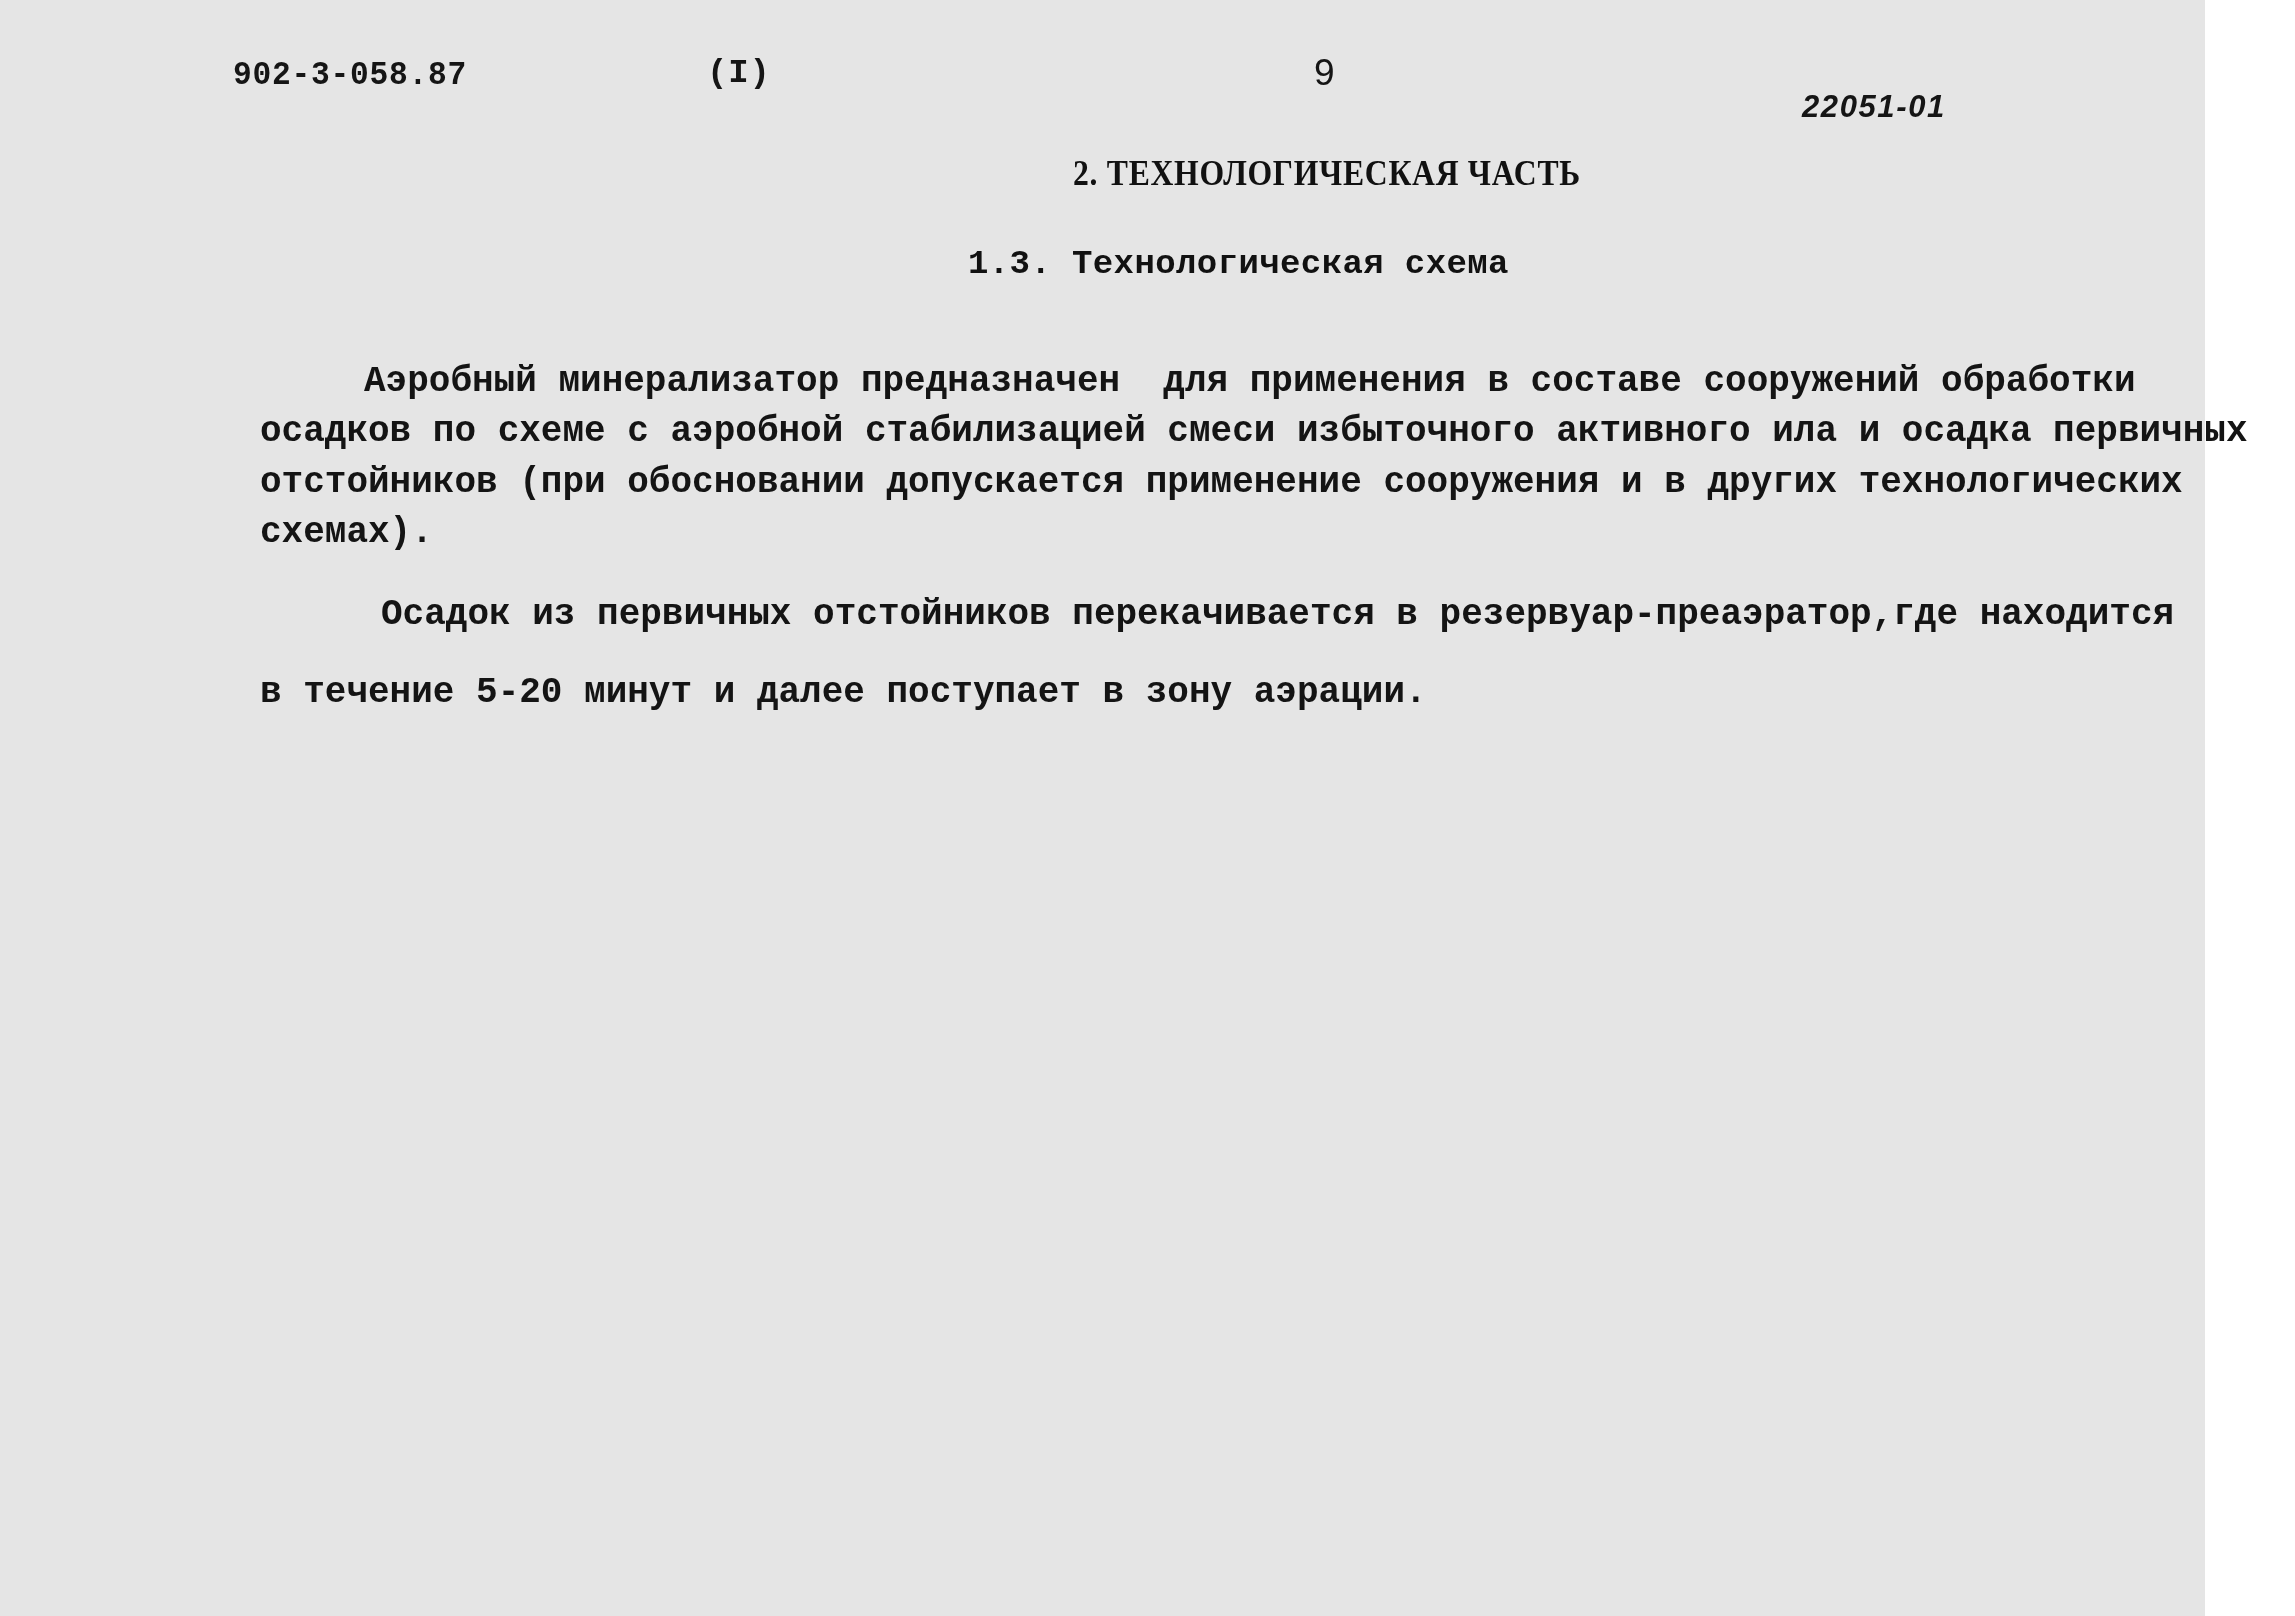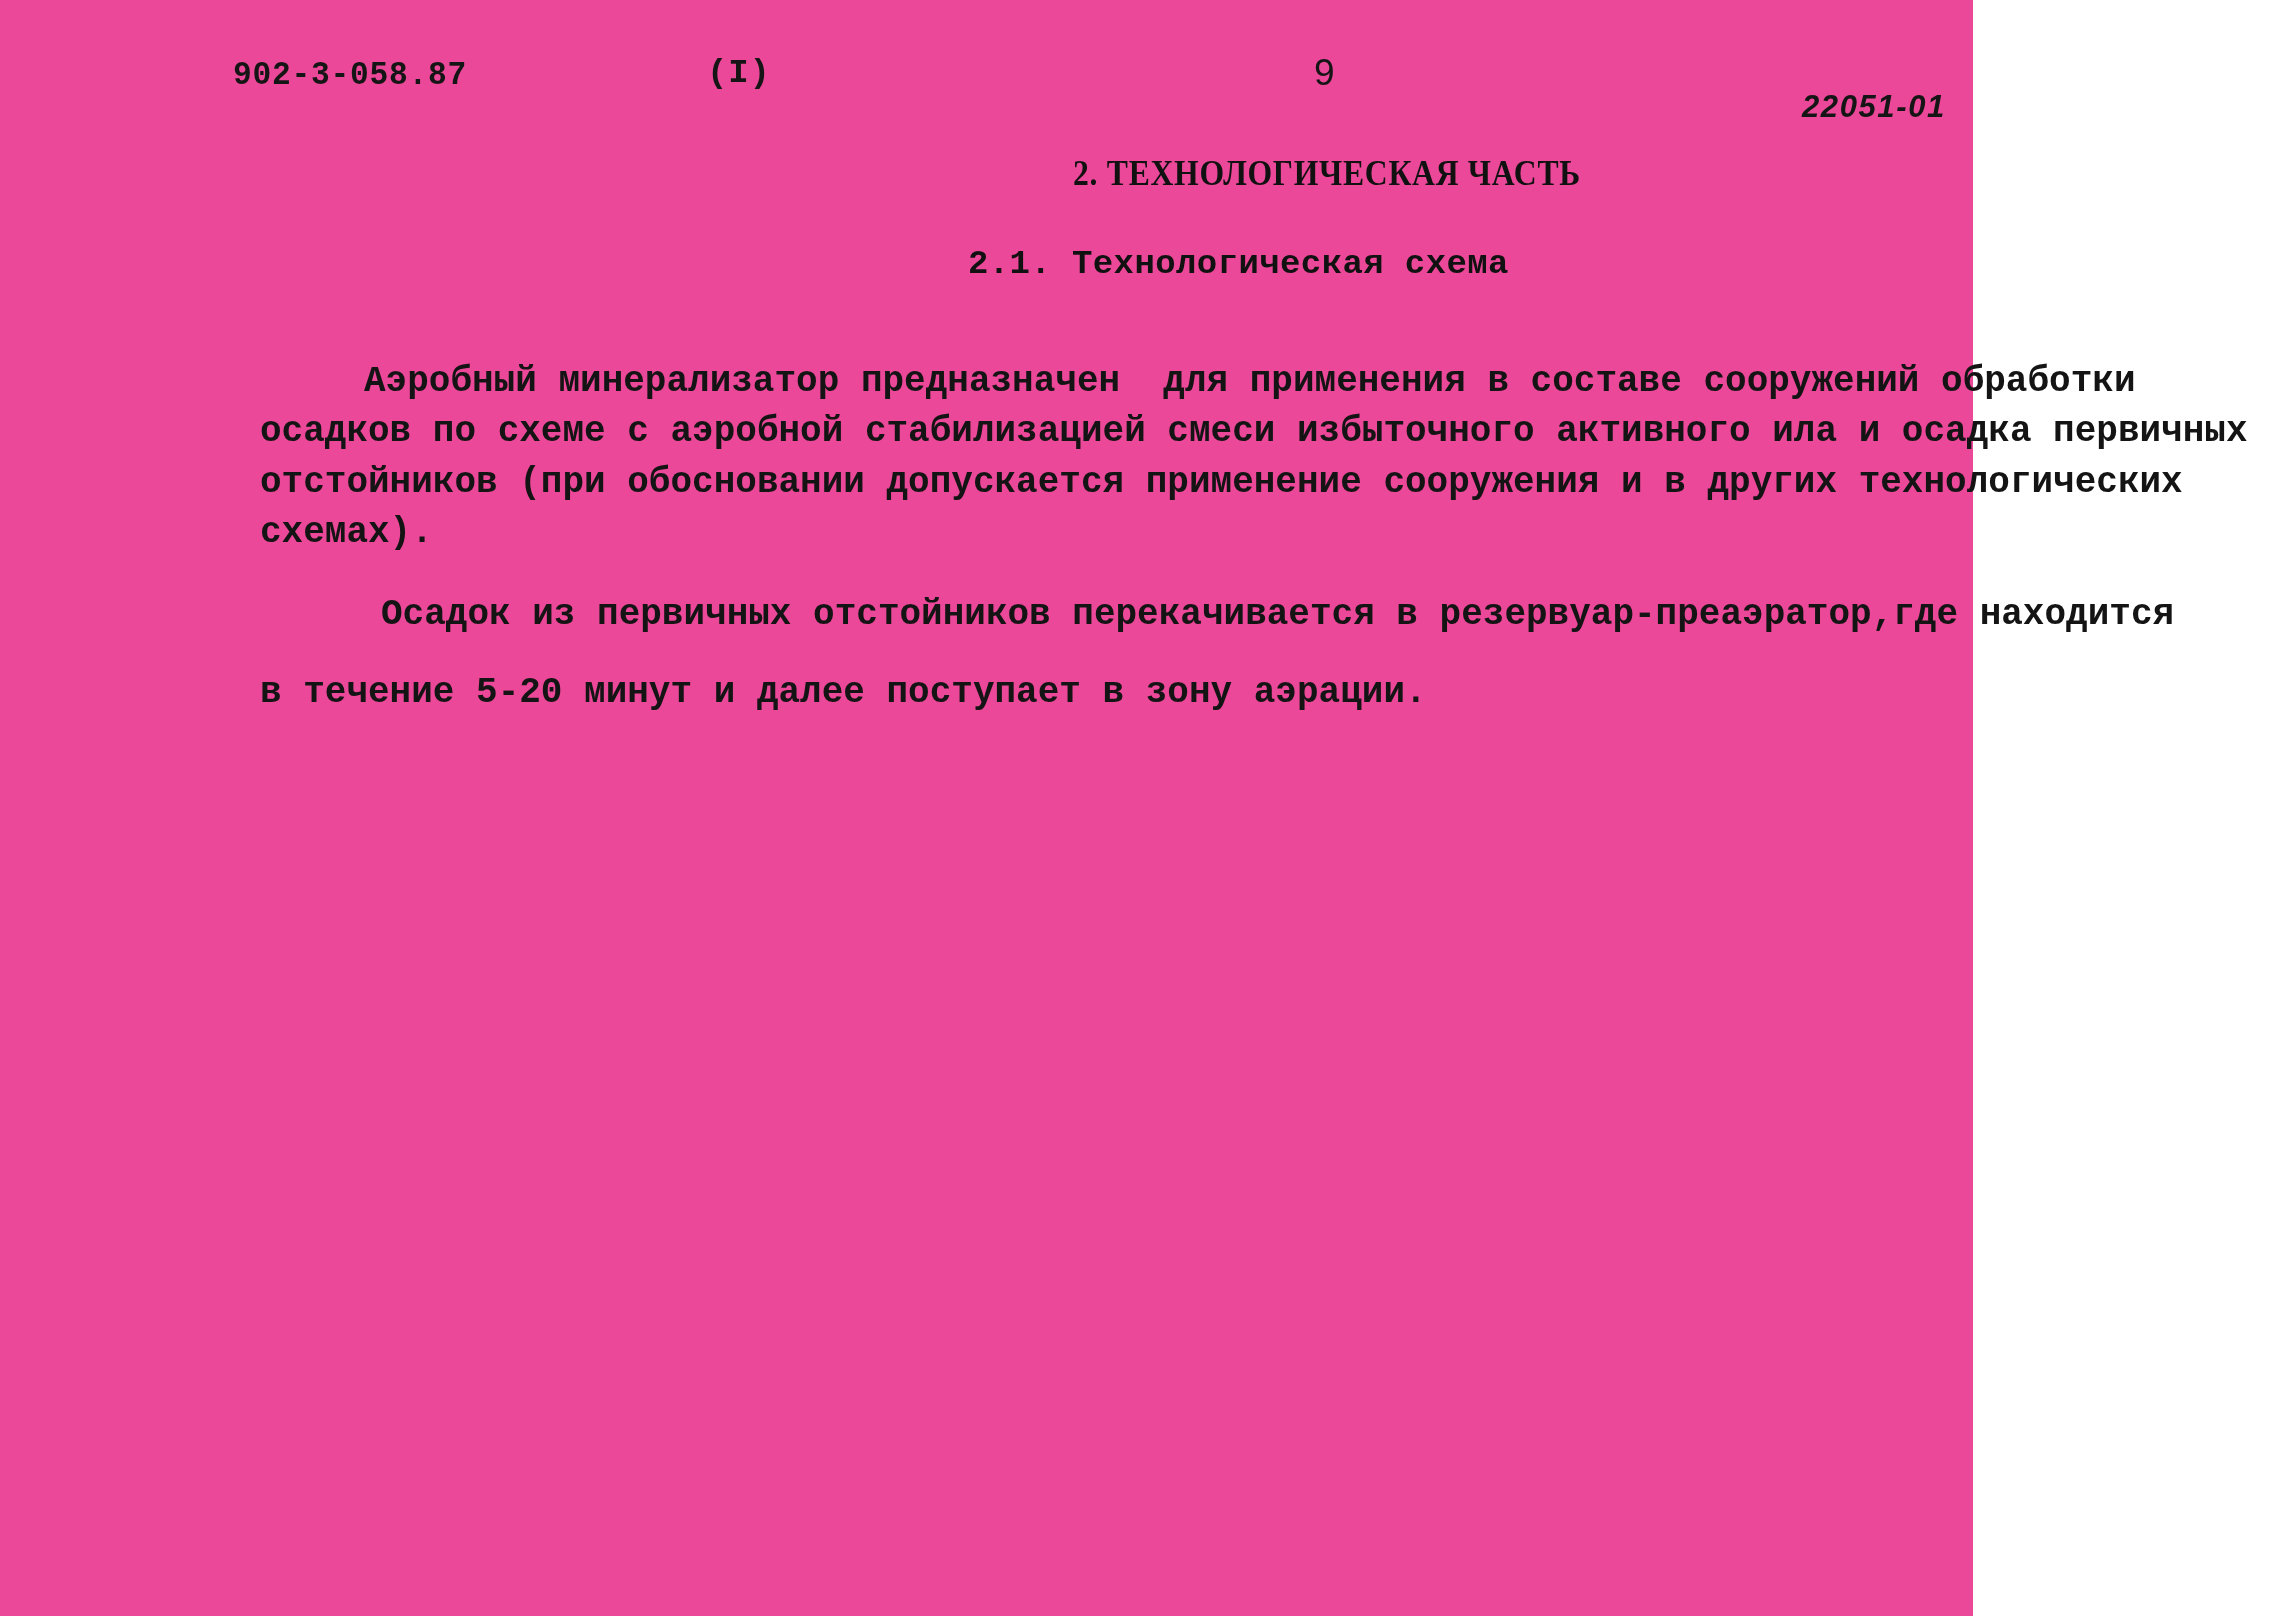--- a/index.html
+++ b/index.html
@@ -11,23 +11,23 @@
       width: 2295px;
       height: 1616px;
       position: relative;
       overflow: hidden;
       color: #111111;
       font-family: "Liberation Mono", "DejaVu Sans Mono", monospace;
     }
     .page {
       position: absolute;
       left: 0; top: 0;
-      width: 1973px;
+      width: 2205px;
       height: 1616px;
-      background: #ec4899;
+      background: #e5e5e5;
     }
     .abs {
       position: absolute;
       white-space: pre;
       line-height: 1;
     }
     .hdr {
       font-size: 34px;
       font-family: "Liberation Mono", "DejaVu Sans Mono", monospace;
       letter-spacing: 0.8px;
@@ -78,21 +78,21 @@
 <body>
 
 <div class="page">
 
   <div class="abs hdr hdr-code">902-3-058.87</div>
   <div class="abs hdr hdr-vol">(I)</div>
   <div class="abs hdr hdr-page">9</div>
   <div class="abs hdr hdr-num">22051-01</div>
 
   <div class="abs section-title">2. ТЕХНОЛОГИЧЕСКАЯ ЧАСТЬ</div>
-  <div class="abs subsection-title">2.1. Технологическая схема</div>
+  <div class="abs subsection-title">1.3. Технологическая схема</div>
 
   <div>
     <div class="abs body-line p1-l1">Аэробный минерализатор предназначен  для применения в составе сооружений обработки</div>
     <div class="abs body-line p1-l2">осадков по схеме с аэробной стабилизацией смеси избыточного активного ила и осадка первичных</div>
     <div class="abs body-line p1-l3">отстойников (при обосновании допускается применение сооружения и в других технологических</div>
     <div class="abs body-line p1-l4">схемах).</div>
   </div>
 
   <div>
     <div class="abs body-line p2-l1">Осадок из первичных отстойников перекачивается в резервуар-преаэратор,где находится</div>

